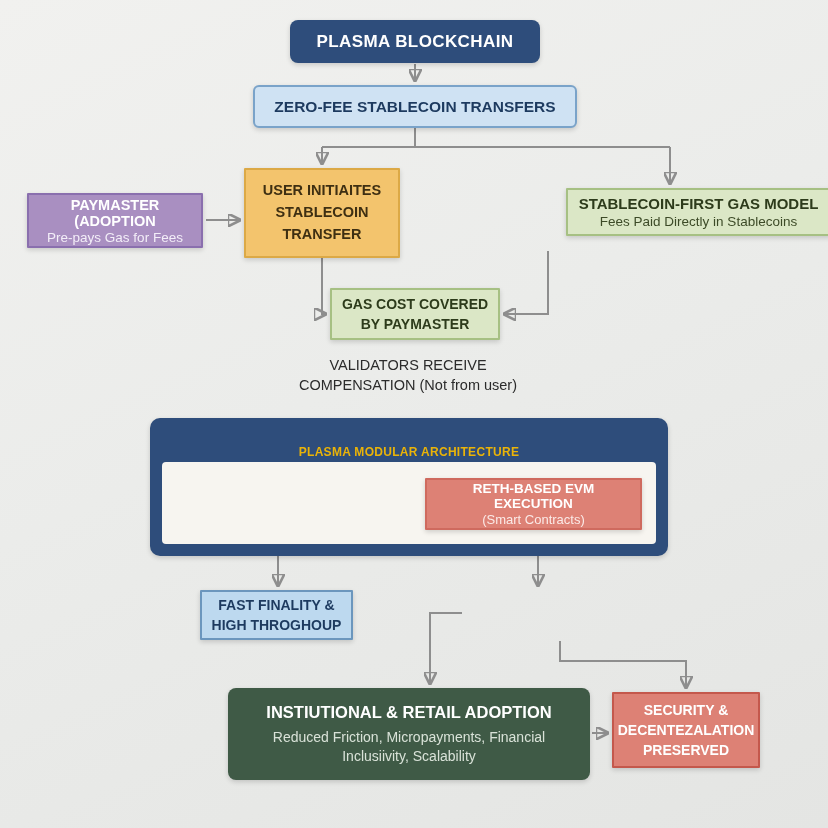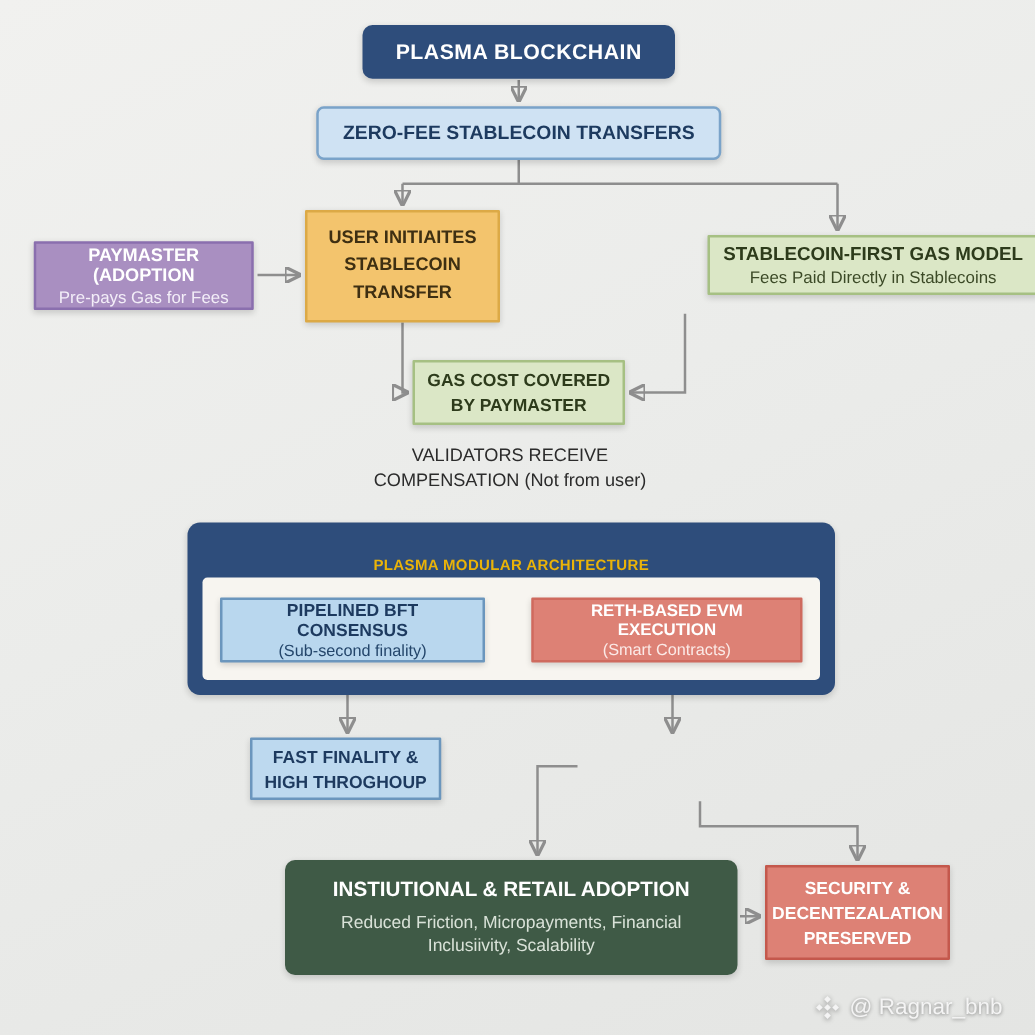--- a/index.html
+++ b/index.html
@@ -128,24 +128,20 @@
   <div class="n-validators">
     <div class="t1">VALIDATORS RECEIVE</div>
     <div class="t1">COMPENSATION (Not from user)</div>
   </div>
 
   <div class="node n-arch">
     <div class="arch-title">PLASMA MODULAR ARCHITECTURE</div>
     <div class="arch-panel"></div>
   </div>
 
-  <div class="node n-pipelined">
-    <div class="t1">PIPELINED BFT CONSENSUS</div>
-    <div class="t2">(Sub-second finality)</div>
-  </div>
 
   <div class="node n-reth">
     <div class="t1">RETH-BASED EVM EXECUTION</div>
     <div class="t2">(Smart Contracts)</div>
   </div>
 
   <div class="node n-fast">
     <div class="t1">FAST FINALITY &amp;</div>
     <div class="t1">HIGH THROGHOUP</div>
   </div>
@@ -156,26 +152,14 @@
     <div class="t2">Reduced Friction, Micropayments, Financial</div>
     <div class="t2">Inclusiivity, Scalability</div>
   </div>
 
   <div class="node n-security">
     <div class="t1">SECURITY &amp;</div>
     <div class="t1">DECENTEZALATION</div>
     <div class="t1">PRESERVED</div>
   </div>
 
-  <div class="watermark">
-    <svg width="20" height="20" viewBox="0 0 24 24">
-      <g fill="#f4f4f4">
-        <path d="M12 1 L15.2 4.2 L12 7.4 L8.8 4.2 Z"></path>
-        <path d="M12 16.6 L15.2 19.8 L12 23 L8.8 19.8 Z"></path>
-        <path d="M4.2 8.8 L7.4 12 L4.2 15.2 L1 12 Z"></path>
-        <path d="M19.8 8.8 L23 12 L19.8 15.2 L16.6 12 Z"></path>
-        <path d="M12 8.8 L15.2 12 L12 15.2 L8.8 12 Z"></path>
-      </g>
-    </svg>
-    <span>@ Ragnar_bnb</span>
-  </div>
 
 </div>
 
 </body></html>

